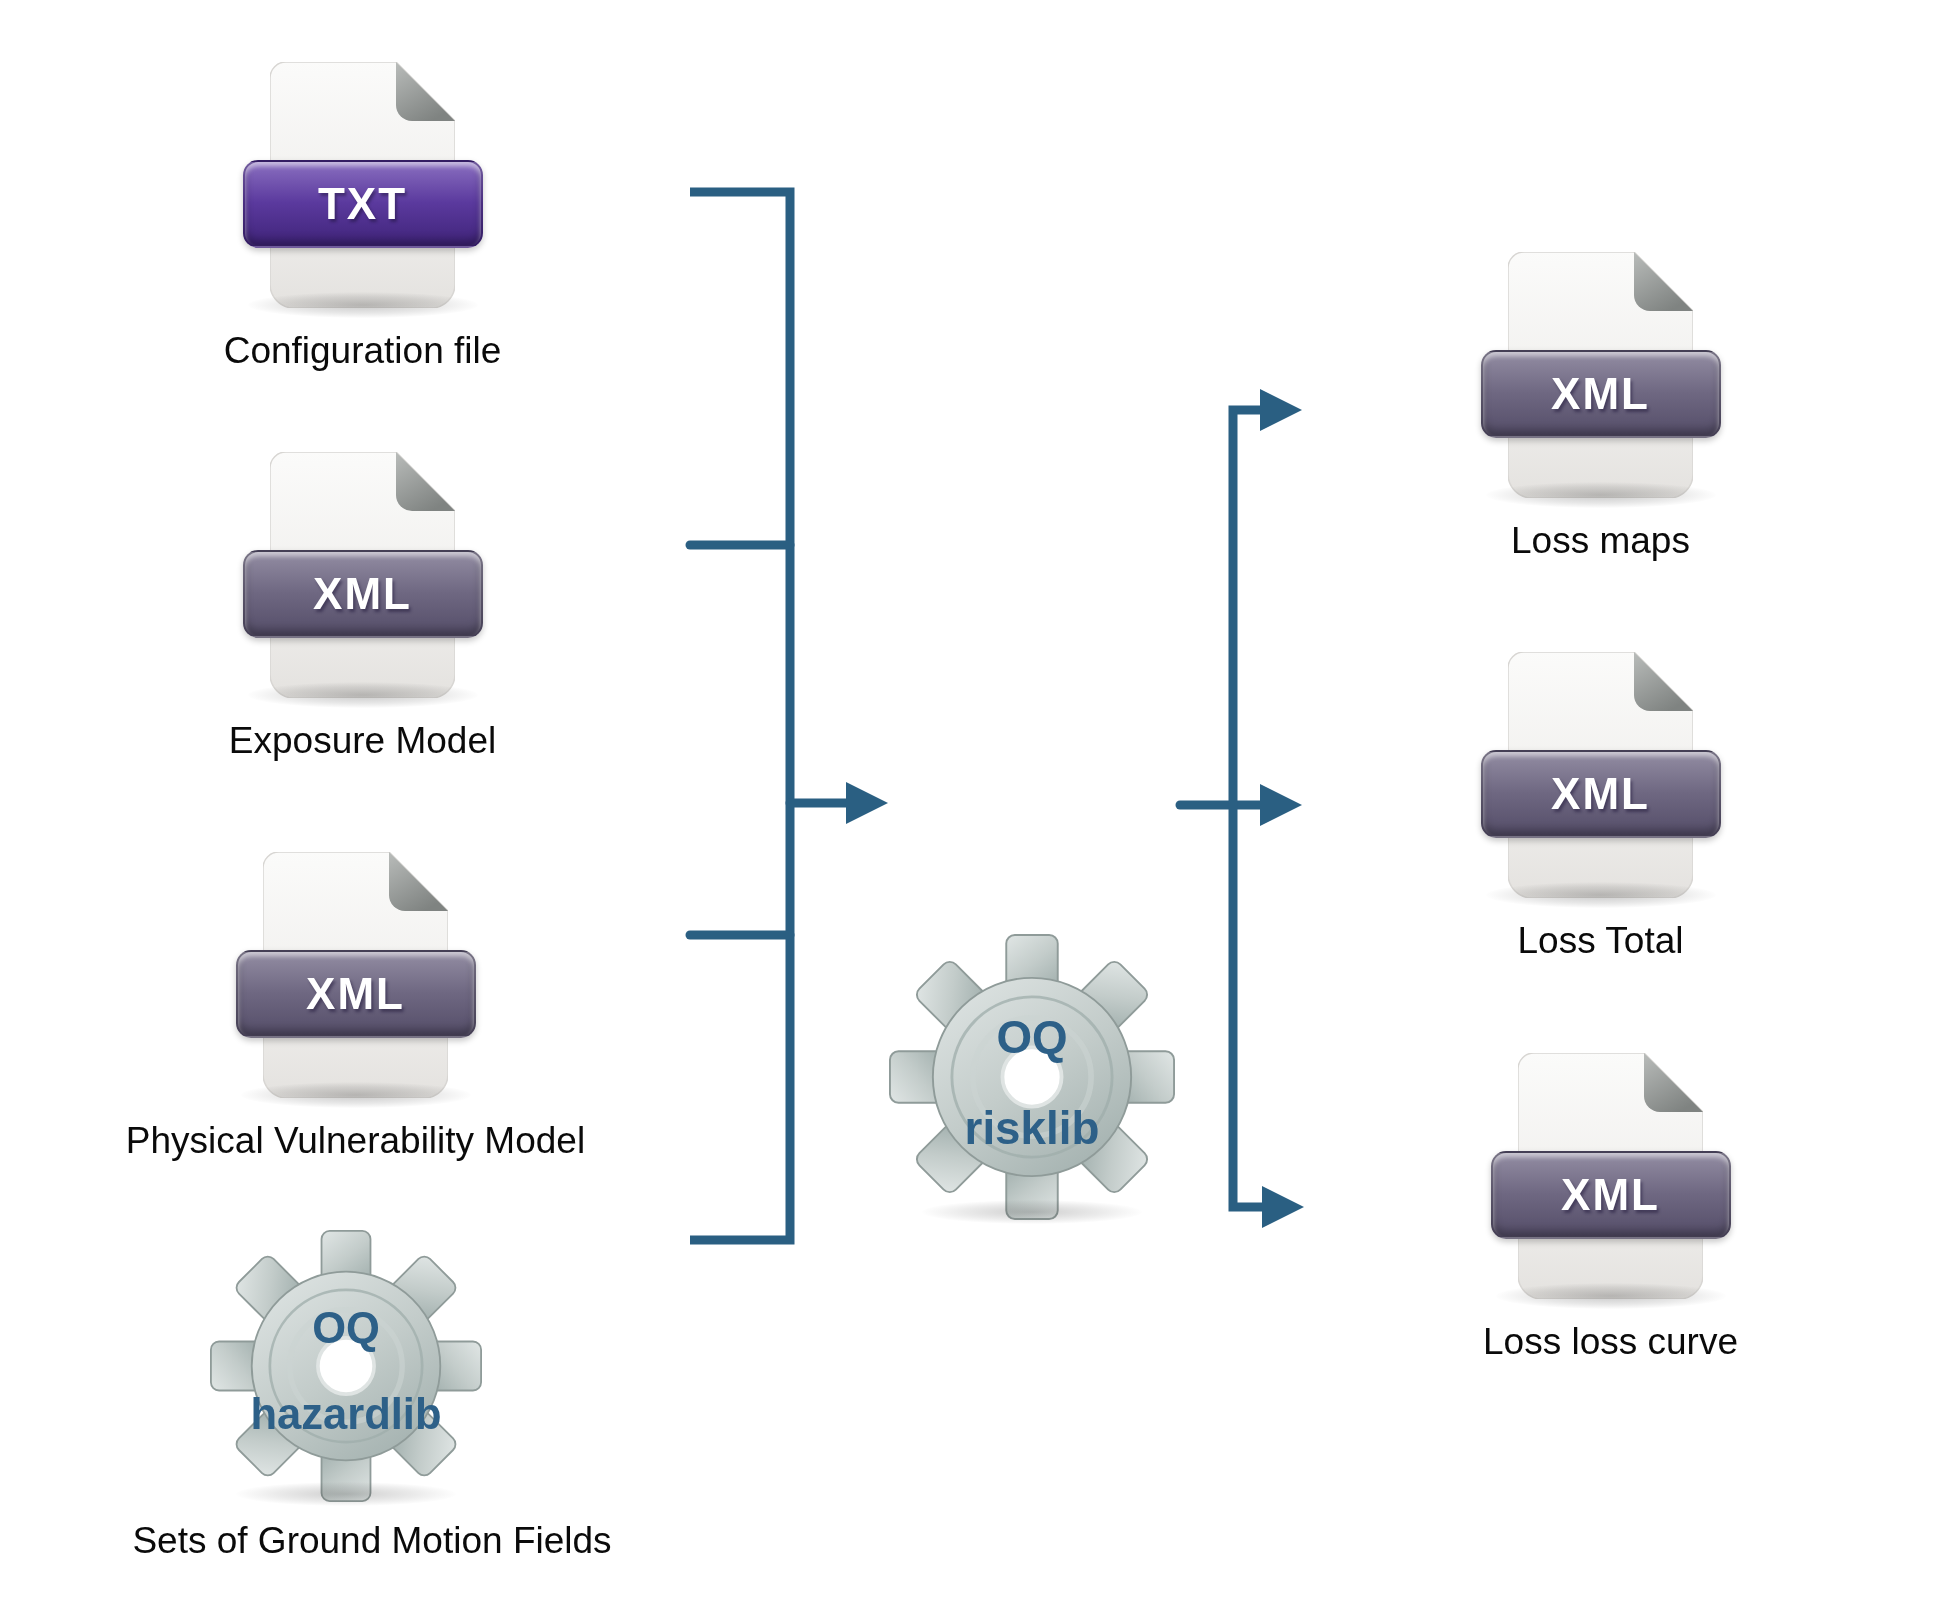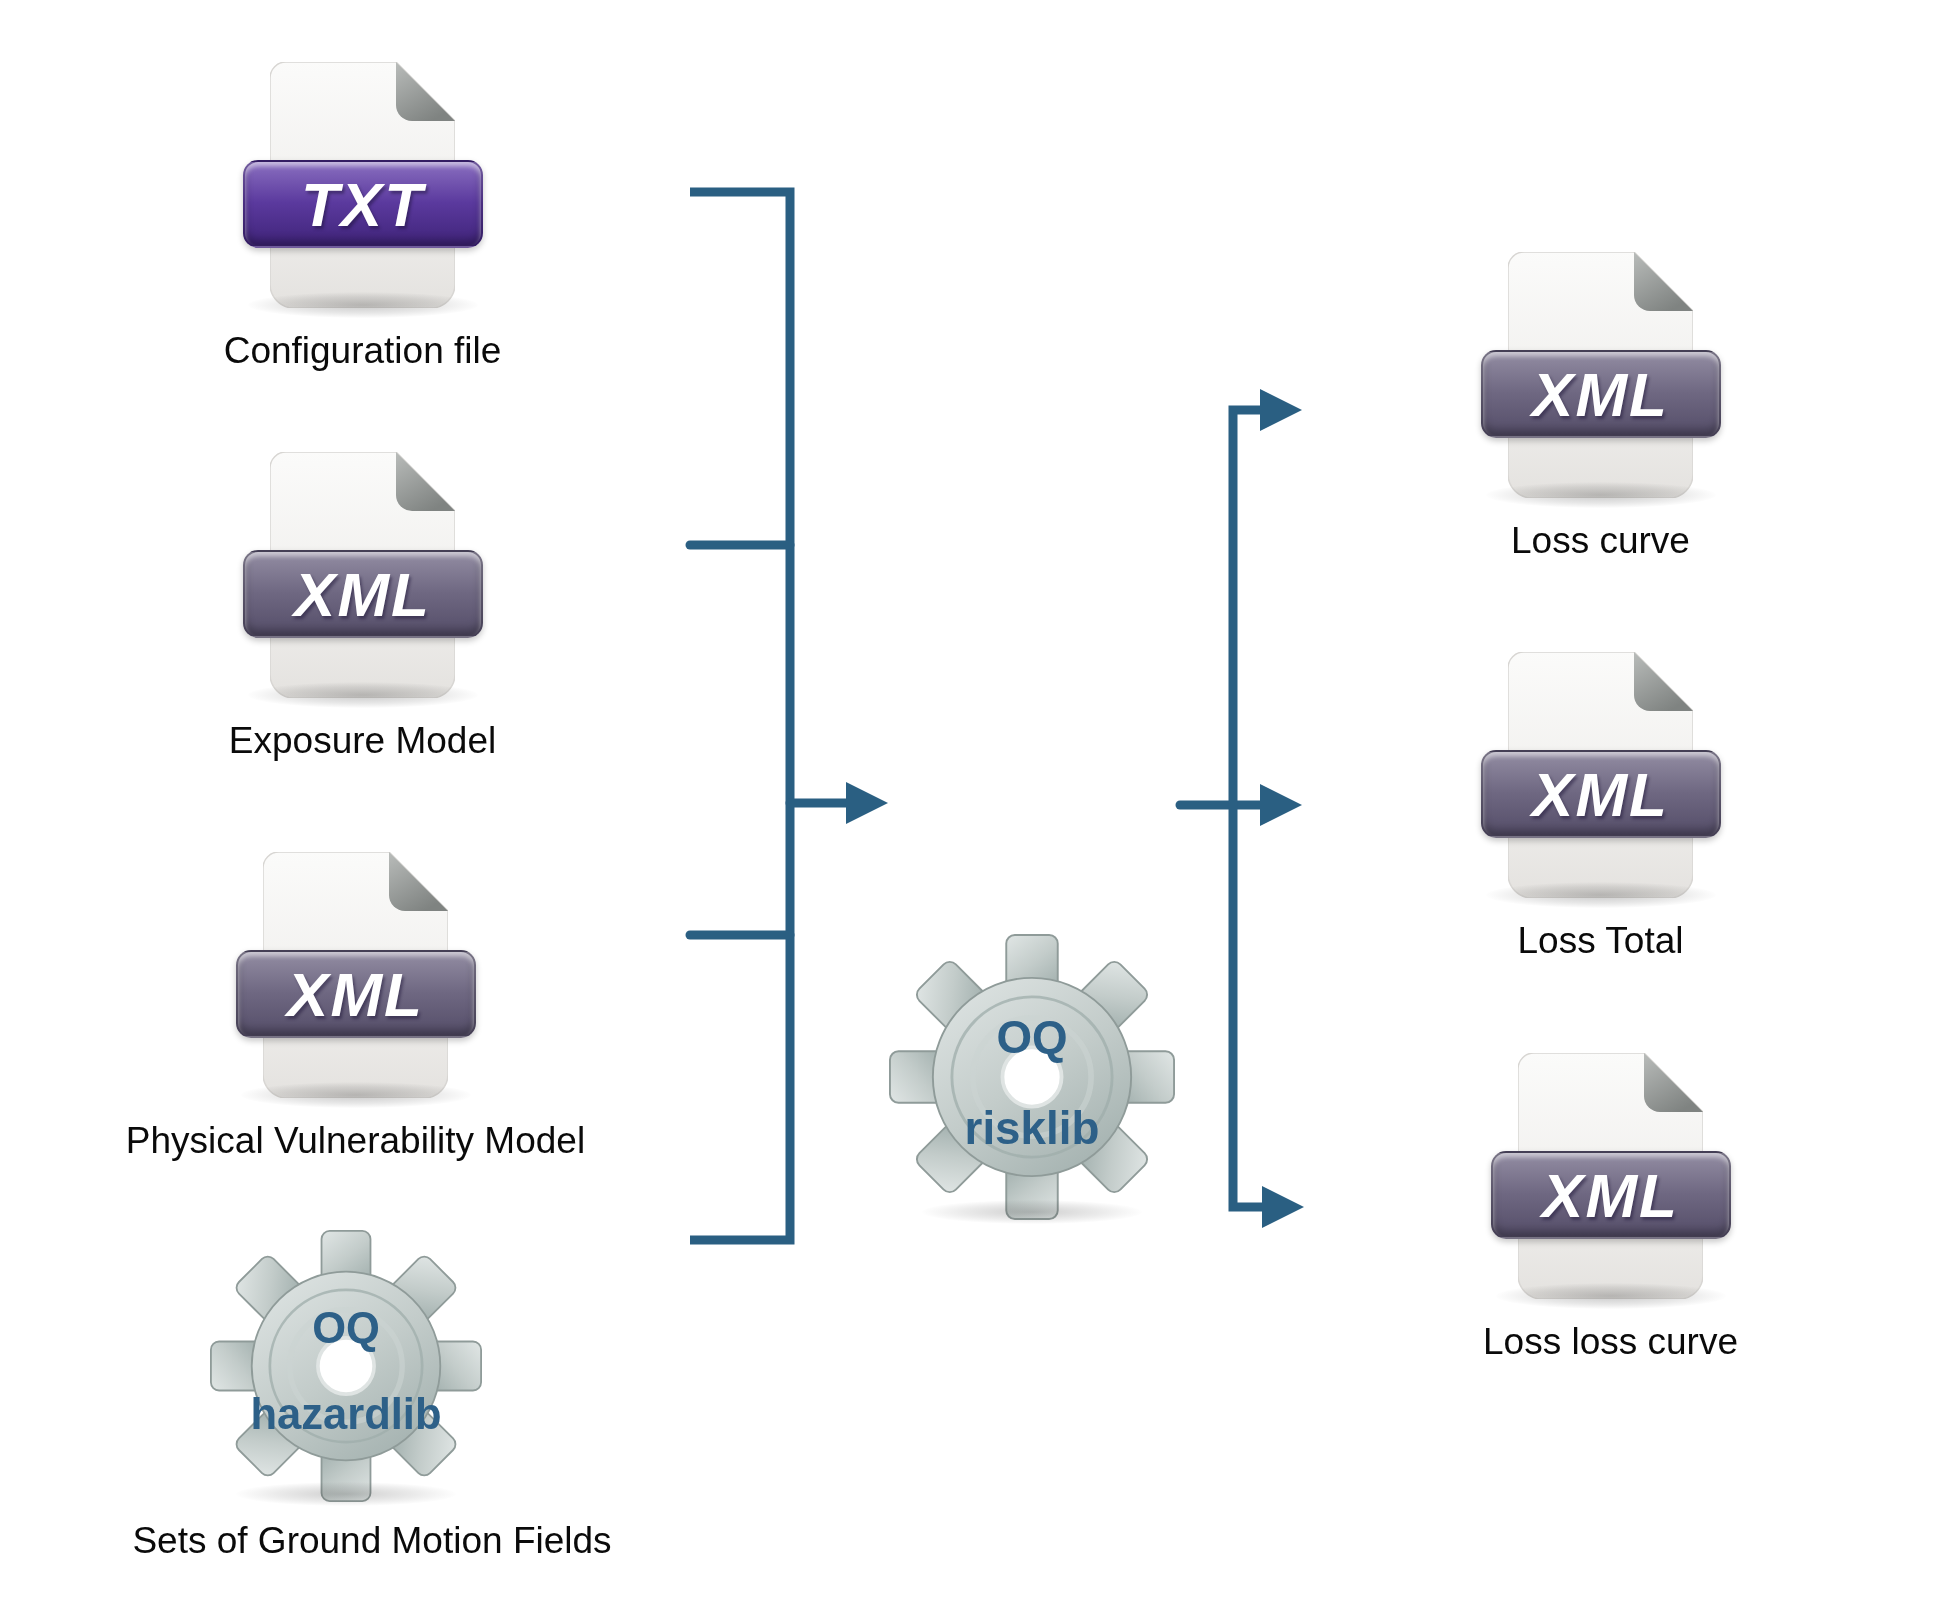--- a/index.html
+++ b/index.html
@@ -21,25 +21,24 @@
   .file-icon svg.doc-svg{position:absolute;left:0;top:0;width:185px;height:246px;}
   .ground-shadow{
     position:absolute;left:50%;transform:translateX(-50%);
     bottom:-10px;width:230px;height:26px;border-radius:50%;
     background:radial-gradient(ellipse at center, rgba(60,60,60,.28) 0%, rgba(60,60,60,.12) 45%, rgba(60,60,60,0) 72%);
   }
   .badge{
     position:absolute;left:50%;transform:translateX(-50%);
     top:98px;width:240px;height:88px;border-radius:15px;
     display:flex;align-items:center;justify-content:center;
-    color:#ffffff;font-weight:bold;font-size:62px;letter-spacing:2px;
+    color:#ffffff;font-weight:bold;font-size:44px;letter-spacing:2px;
     border:2px solid rgba(0,0,0,.18);box-sizing:border-box;
     text-shadow:2px 3px 3px rgba(25,15,50,.45);
     box-shadow:inset 0 4px 5px rgba(255,255,255,.55), inset 0 -6px 9px rgba(0,0,0,.28), 0 3px 6px rgba(0,0,0,.22);
-    font-style:italic;
   }
   .badge.txt{background:linear-gradient(180deg,var(--txt-badge-top,#8a6fc0) 0%,#5b3a9e 48%,var(--txt-badge-bottom,#3f2379) 100%);}
   .badge.xml{background:linear-gradient(180deg,var(--xml-badge-top,#938da3) 0%,#6f6882 48%,var(--xml-badge-bottom,#544d68) 100%);}
   .node-label{
     position:absolute;top:268px;left:50%;transform:translateX(-50%);
     white-space:nowrap;font-size:37px;color:var(--label-text,#0a0a0a);
     text-align:center;
   }
   
   .gear-wrap{position:relative;}
@@ -186,21 +185,21 @@
     <div class="file-icon">
       <svg class="doc-svg" viewBox="0 0 185 246">
         <path d="M16 0 H126 L185 59 V222 a24 24 0 0 1 -24 24 H24 a24 24 0 0 1 -24 -24 V16 A16 16 0 0 1 16 0 Z" fill="url(#docGrad)" stroke="#d8d6d3" stroke-width="1.5"></path>
         <path d="M126 0 L185 59 H142 a16 16 0 0 1 -16 -16 Z" fill="url(#foldGrad)"></path>
       </svg>
       <div class="ground-shadow"></div>
       <div class="badge xml">
         <span>XML</span>
       </div>
     </div>
-    <div class="node-label">Loss curve</div>
+    <div class="node-label">Loss maps</div>
   </div>
 
   <div class="node" style="left:1508px;top:652px">
     <div class="file-icon">
       <svg class="doc-svg" viewBox="0 0 185 246">
         <path d="M16 0 H126 L185 59 V222 a24 24 0 0 1 -24 24 H24 a24 24 0 0 1 -24 -24 V16 A16 16 0 0 1 16 0 Z" fill="url(#docGrad)" stroke="#d8d6d3" stroke-width="1.5"></path>
         <path d="M126 0 L185 59 H142 a16 16 0 0 1 -16 -16 Z" fill="url(#foldGrad)"></path>
       </svg>
       <div class="ground-shadow"></div>
       <div class="badge xml">

